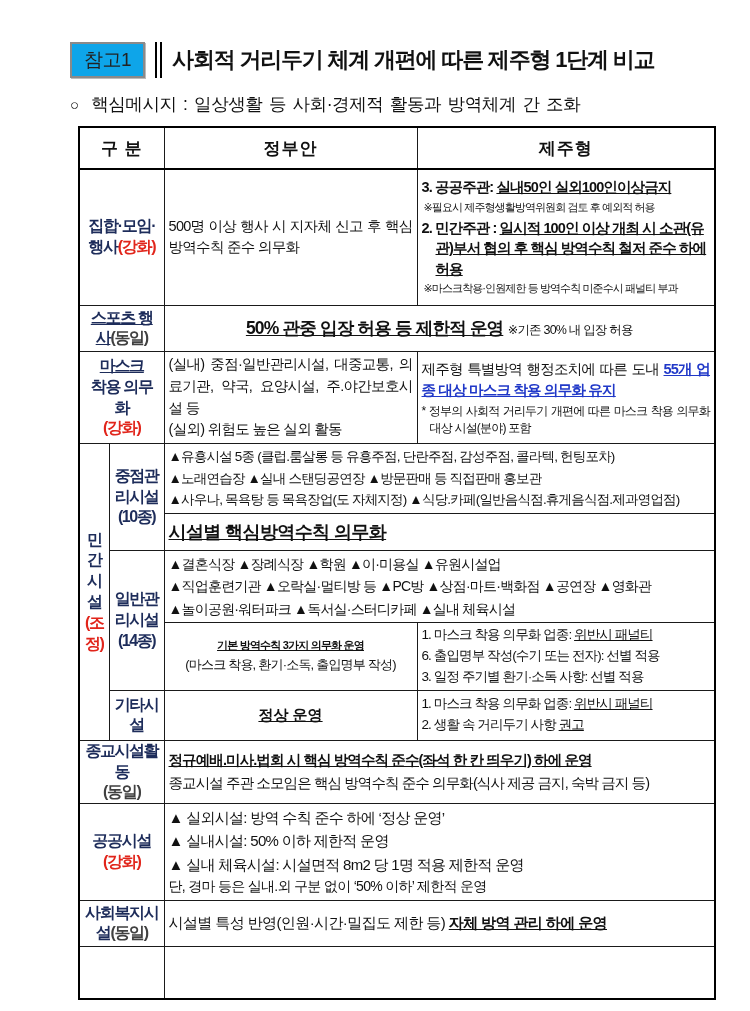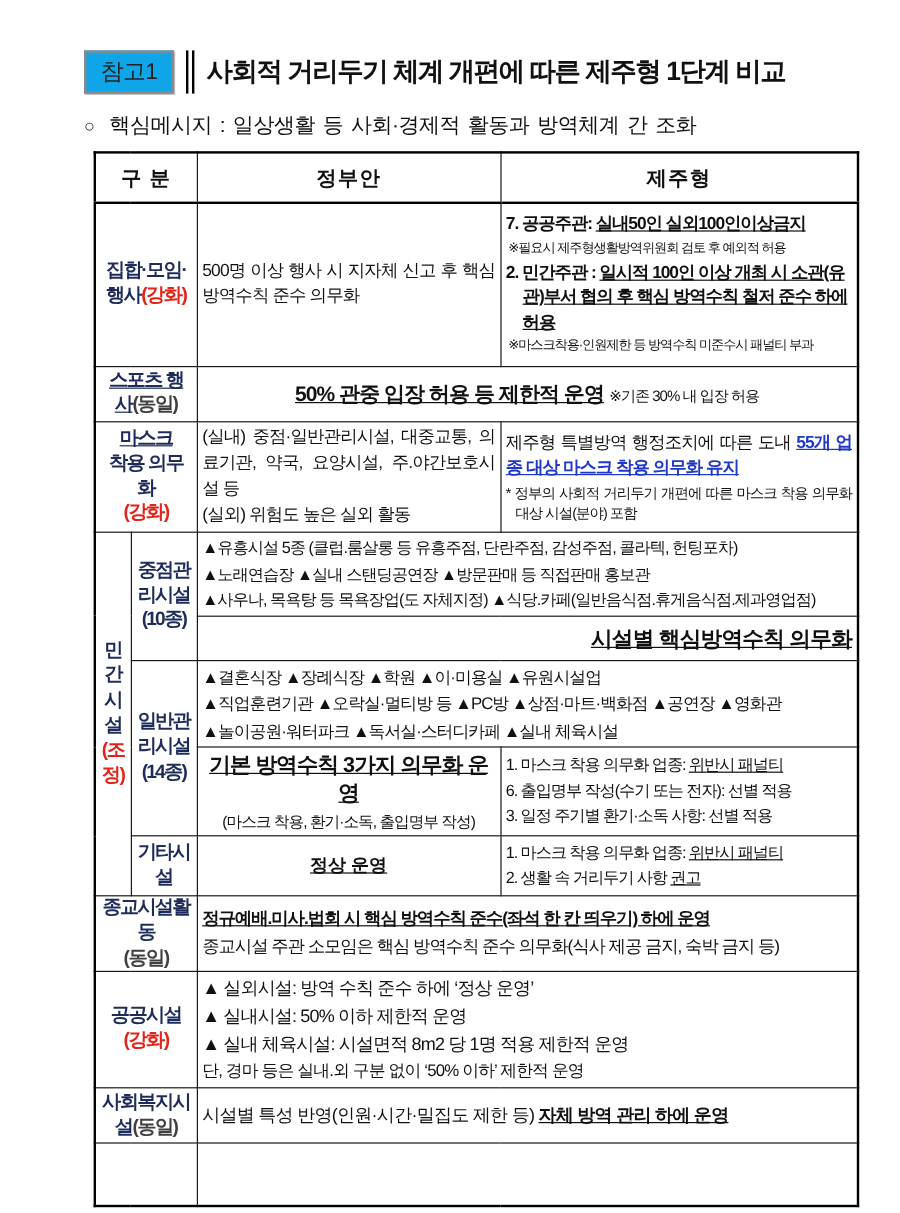--- a/index.html
+++ b/index.html
@@ -39,25 +39,25 @@
   .sports-main{font-size:17.5px;font-weight:bold;text-decoration:underline;letter-spacing:-0.8px;}
   .sports-note{font-size:12.5px;letter-spacing:-0.8px;}
 
   .mask-gov{font-size:14.5px;letter-spacing:-0.7px;line-height:1.5;text-align:justify;}
   .mask-jeju{font-size:14.5px;letter-spacing:-0.8px;line-height:1.45;text-align:justify;}
   .mask-link{color:#2038c8;font-weight:bold;text-decoration:underline;}
   .mask-note{font-size:12px;letter-spacing:-0.8px;line-height:1.35;margin-top:2px;padding-left:8px;text-indent:-8px;}
 
   .sub{letter-spacing:-1.5px;}
   .bul{font-size:13.5px;letter-spacing:-0.8px;line-height:1.6;padding:4px 5px;}
-  .banner-cell{height:32px;text-align:right;margin-left:24px;}
+  .banner-cell{height:32px;text-align:left;margin-left:24px;}
   .banner{font-size:18px;font-weight:bold;text-decoration:underline;letter-spacing:-0.6px;}
 
   .gen-left{text-align:center;}
-  .gen-left .t{font-size:18px;font-weight:bold;text-decoration:underline;letter-spacing:-0.8px;}
+  .gen-left .t{font-size:11px;font-weight:bold;text-decoration:underline;letter-spacing:-0.8px;}
   .gen-left .s{font-size:13px;letter-spacing:-0.8px;margin-top:3px;}
   .list3{font-size:13.5px;letter-spacing:-0.9px;line-height:1.55;padding:3px 4px;}
   .li{padding-left:12px;text-indent:-12px;}
 
   .etc-left{text-align:center;font-size:15px;font-weight:bold;}
 
   .rel{font-size:14.5px;letter-spacing:-0.9px;line-height:1.6;padding:4px 6px;}
   .pub{font-size:15px;letter-spacing:-0.7px;line-height:1.55;padding:5px 8px;}
   .pub .last{font-size:14px;}
   .wel{font-size:15px;letter-spacing:-0.6px;padding:4px 8px;}
@@ -96,21 +96,21 @@
       <td class="h">정부안</td>
       <td class="h">제주형</td>
     </tr>
 
     <tr style="height:136px">
       <td class="lbl" colspan="2">
         <span>집합·모임·행사</span><span class="tag-red">(강화)</span>
       </td>
       <td class="gov1 top">500명 이상 행사 시 지자체 신고 후 핵심 방역수칙 준수 의무화</td>
       <td class="jeju1 top">
-        <div class="jitem"><span>7. 공공주관: </span><span class="u">실내50인 실외100인이상금지</span></div>
+        <div class="jitem"><span>3. 공공주관: </span><span class="u">실내50인 실외100인이상금지</span></div>
         <div class="note">※필요시 제주형생활방역위원회 검토 후 예외적 허용</div>
         <div class="jitem"><span>2. 민간주관 : </span><span class="u">일시적 100인 이상 개최 시 소관(유관)부서 협의 후 핵심 방역수칙 철저 준수 하에 허용</span></div>
         <div class="note">※마스크착용·인원제한 등 방역수칙 미준수시 패널티 부과</div>
       </td>
     </tr>
 
     <tr style="height:40px">
       <td class="lbl" colspan="2">
         <span class="u">스포츠 행사</span><span class="tag-blue">(동일)</span>
       </td>

